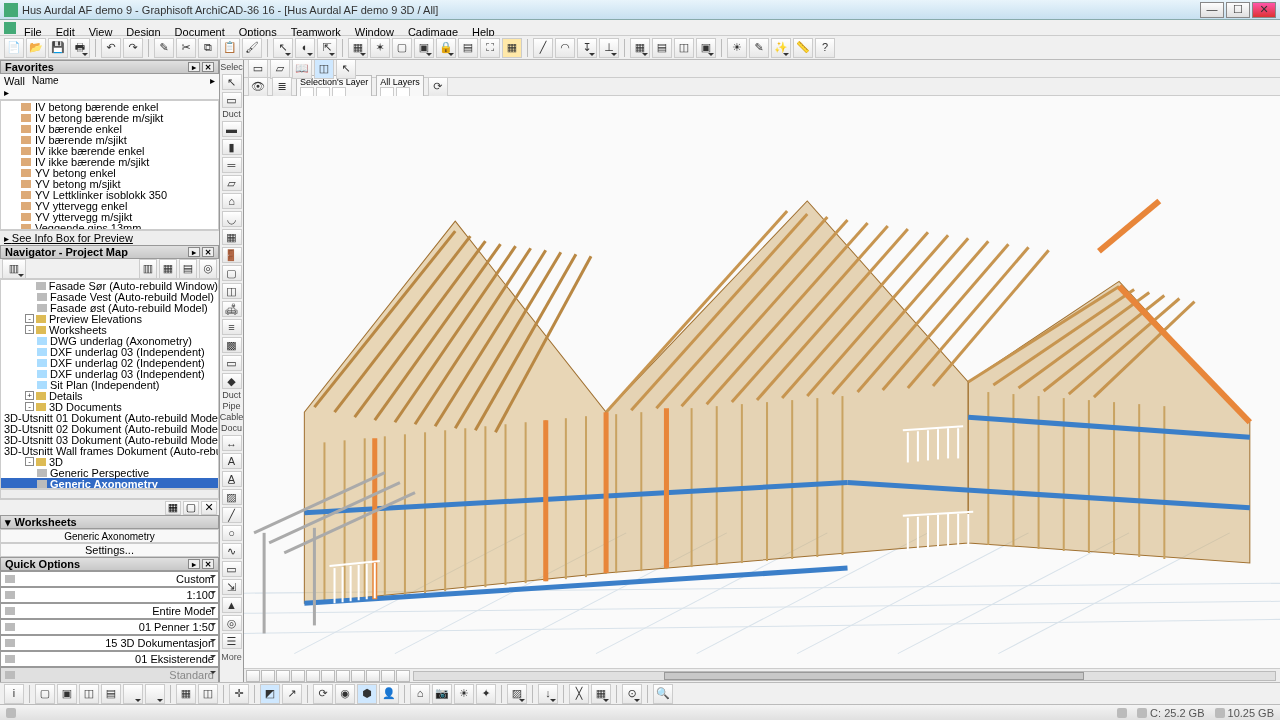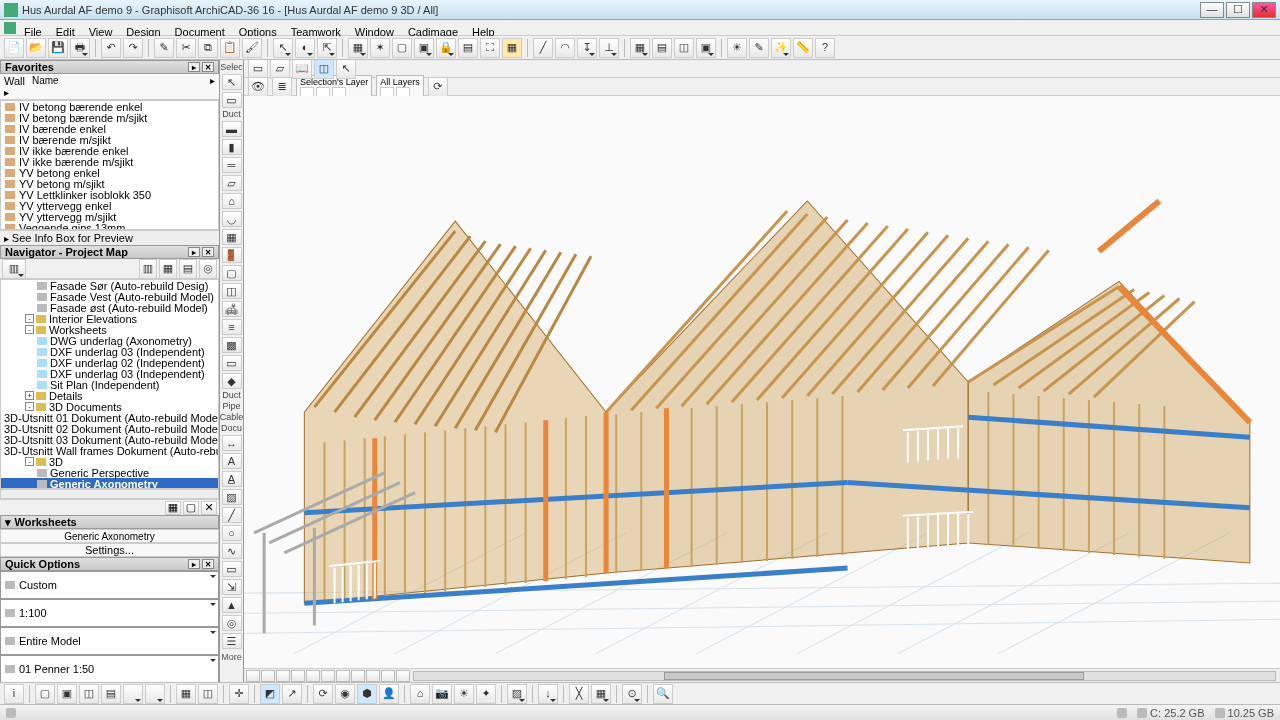--- a/index.html
+++ b/index.html
@@ -32,23 +32,23 @@
 
 .panelhead { height:14px; background: linear-gradient(#e0e0e0,#c8c8c8); border: 1px solid #999; display:flex; align-items:center; padding:0 4px; font-size:10px; font-weight:bold; }
 .panelhead .flex { flex:1; }
 .panelhead .pbtn { width:12px; height:10px; border:1px solid #888; background:#eee; margin-left:2px; display:flex; align-items:center; justify-content:center; font-size:8px; }
 
 
 .favorites { display:flex; flex-direction:column; }
 .fav-header { display:flex; border-bottom:1px solid #ccc; background:#f8f8f8; padding:1px 4px; }
 .fav-header .col { font-size:10px; }
 .fav-list { height: 130px; overflow-y:auto; background:#fff; border:1px solid #ccc; }
-.fav-item { display:flex; align-items:center; padding:0 4px; height:11px; font-size:10px; }
+.fav-item { display:flex; align-items:center; padding:0 20px; height:11px; font-size:10px; }
 .fav-item .ficon { width:10px; height:8px; background:#da7; margin-right:4px; }
-.fav-foot { font-size:10px; padding:1px 4px; background:#eee; border-top:1px solid #ccc; }
+.fav-foot { font-size:10px; padding:1px 4px; background:#eee; border-top:1px solid #ccc;text-decoration:underline; }
 
 
 .navigator { display:flex; flex-direction:column; flex:0 0 auto; }
 .nav-tools { height:20px; display:flex; align-items:center; padding:2px; border-bottom:1px solid #ccc; gap:2px; background:#f0f0f0; }
 .nav-tools .flex { flex:1; }
 .nav-tree { height: 210px; overflow-y:auto; background:#fff; border:1px solid #ccc; font-size:10px; }
 .tree-item { display:flex; align-items:center; height:11px; white-space:nowrap; }
 .tree-item.selected { background:#316ac5; color:#fff; }
 .tree-item.bold { font-weight:bold; }
 .ti-indent { display:inline-block; }
@@ -62,21 +62,21 @@
 
 
 .dispopts { height:16px; display:flex; justify-content:flex-end; align-items:center; padding:2px; gap:2px; border-top:1px solid #ccc; }
 
 
 .properties { }
 .prop-row { display:flex; align-items:center; justify-content:center; height:14px; border:1px solid #ccc; font-size:10px; background:#f8f8f8; }
 
 
 .quickopts { }
-.qo-row { display:flex; align-items:center; height:28px; border:1px solid #999; background:#fff; font-size:10px; padding:0 4px; position:relative; }
+.qo-row { display:flex; align-items:center; height:16px; border:1px solid #999; background:#fff; font-size:10px; padding:0 4px; position:relative;justify-content:space-between; }
 .qo-row.disabled { background:#e0e0e0; color:#888; }
 .qo-row .dd { position:absolute; right:2px; top:3px; width:0; height:0; border-left:3px solid transparent; border-right:3px solid transparent; border-top:3px solid #333; }
 
 
 .toolcol { width:24px; background:#f0f0f0; border-right:1px solid #999; display:flex; flex-direction:column; align-items:center; padding-top:2px; overflow:hidden; }
 .toolcol .section-lbl { font-size:9px; color:#444; margin:1px 0; writing-mode: horizontal-tb; transform: none; line-height:1; }
 .toolcol .vtool { width:20px; height:16px; border:1px solid #ccc; background:linear-gradient(#fff,#e8e8e8); margin:1px 0; display:flex; align-items:center; justify-content:center; }
 .toolcol .more-lbl { font-size:9px; color:#555; margin-top:2px; }
 
 
@@ -361,37 +361,37 @@
             <span class="glyph">▤</span>
           </div>
         <div class="tbtn" style="width:18px">
             <span class="glyph">◎</span>
           </div>
       </div>
       <div class="nav-tree" id="navtree">
           <div class="tree-item">
             <span class="ti-indent" style="width:36px"></span>
             <span class="ti-icon cam"></span>
-            <span>Fasade Sør (Auto-rebuild Desig)</span>
+            <span>Fasade Sør (Auto-rebuild Window)</span>
           </div>
           <div class="tree-item">
             <span class="ti-indent" style="width:36px"></span>
             <span class="ti-icon cam"></span>
             <span>Fasade Vest (Auto-rebuild Model)</span>
           </div>
           <div class="tree-item">
             <span class="ti-indent" style="width:36px"></span>
             <span class="ti-icon cam"></span>
             <span>Fasade øst (Auto-rebuild Model)</span>
           </div>
           <div class="tree-item">
             <span class="ti-indent" style="width:24px"></span>
             <span class="ti-toggle">-</span>
             <span class="ti-icon folder"></span>
-            <span>Interior Elevations</span>
+            <span>Preview Elevations</span>
           </div>
           <div class="tree-item">
             <span class="ti-indent" style="width:24px"></span>
             <span class="ti-toggle">-</span>
             <span class="ti-icon folder"></span>
             <span>Worksheets</span>
           </div>
           <div class="tree-item">
             <span class="ti-indent" style="width:36px"></span>
             <span class="ti-icon doc"></span>

